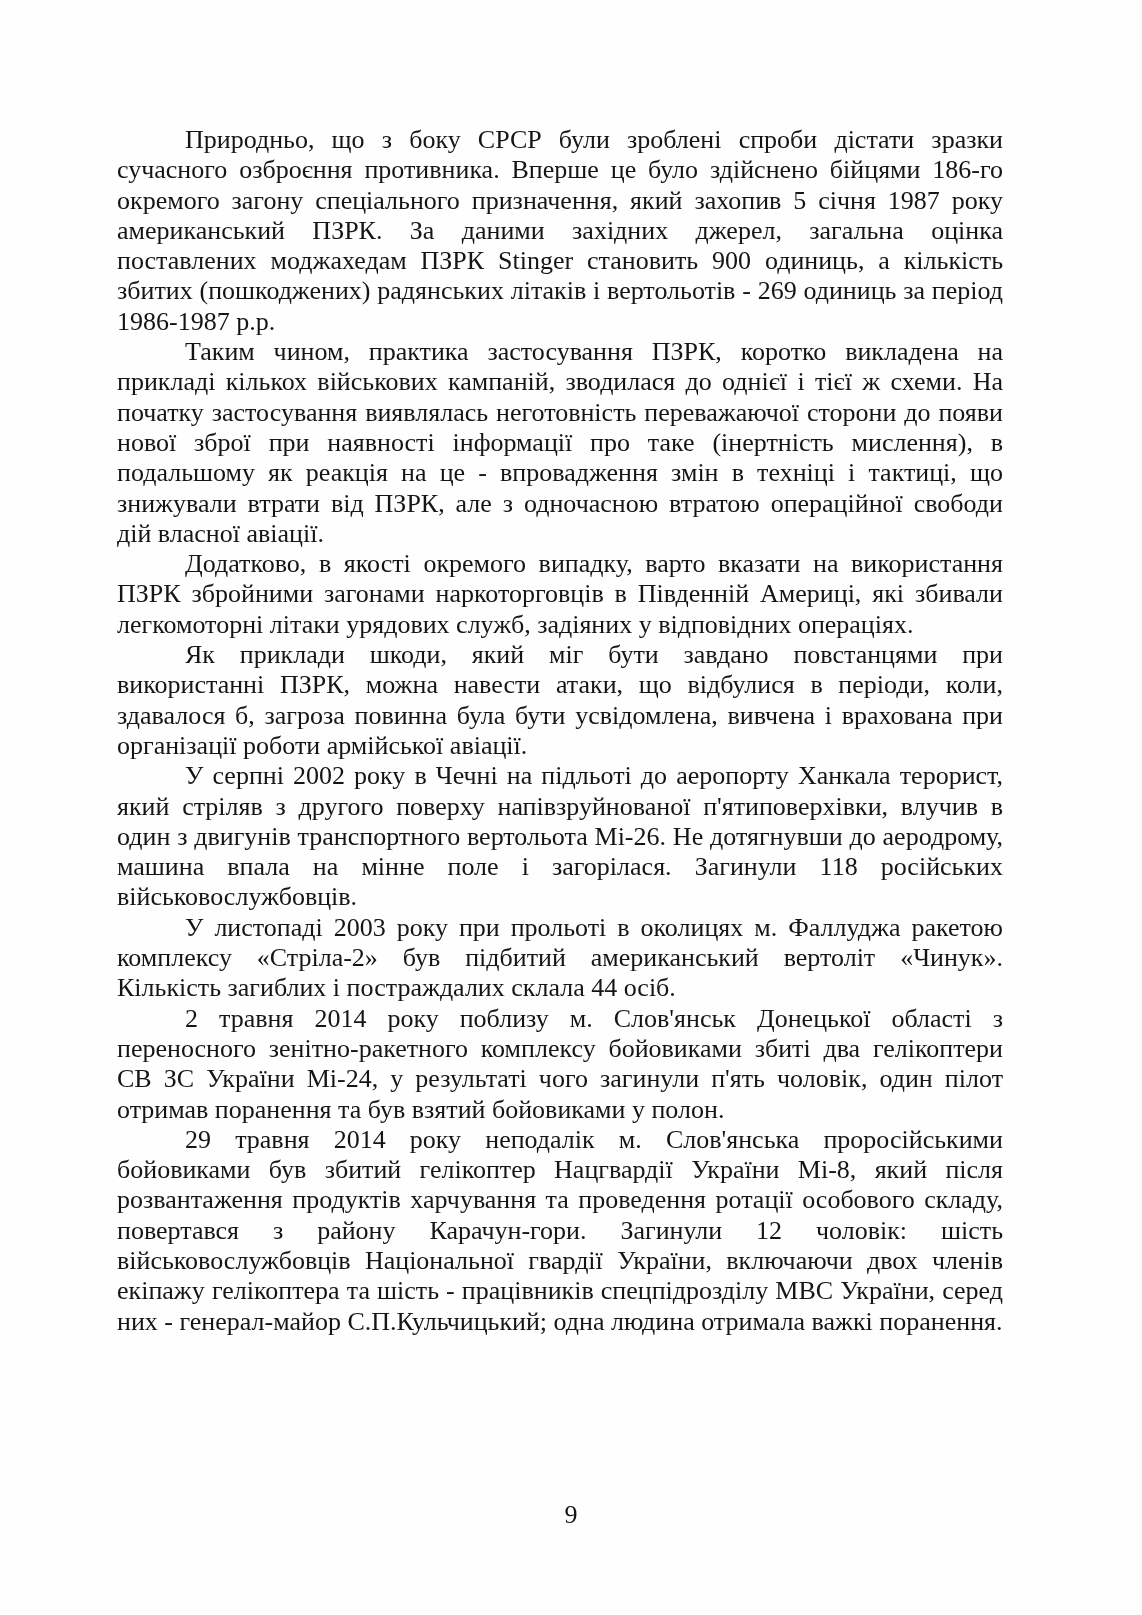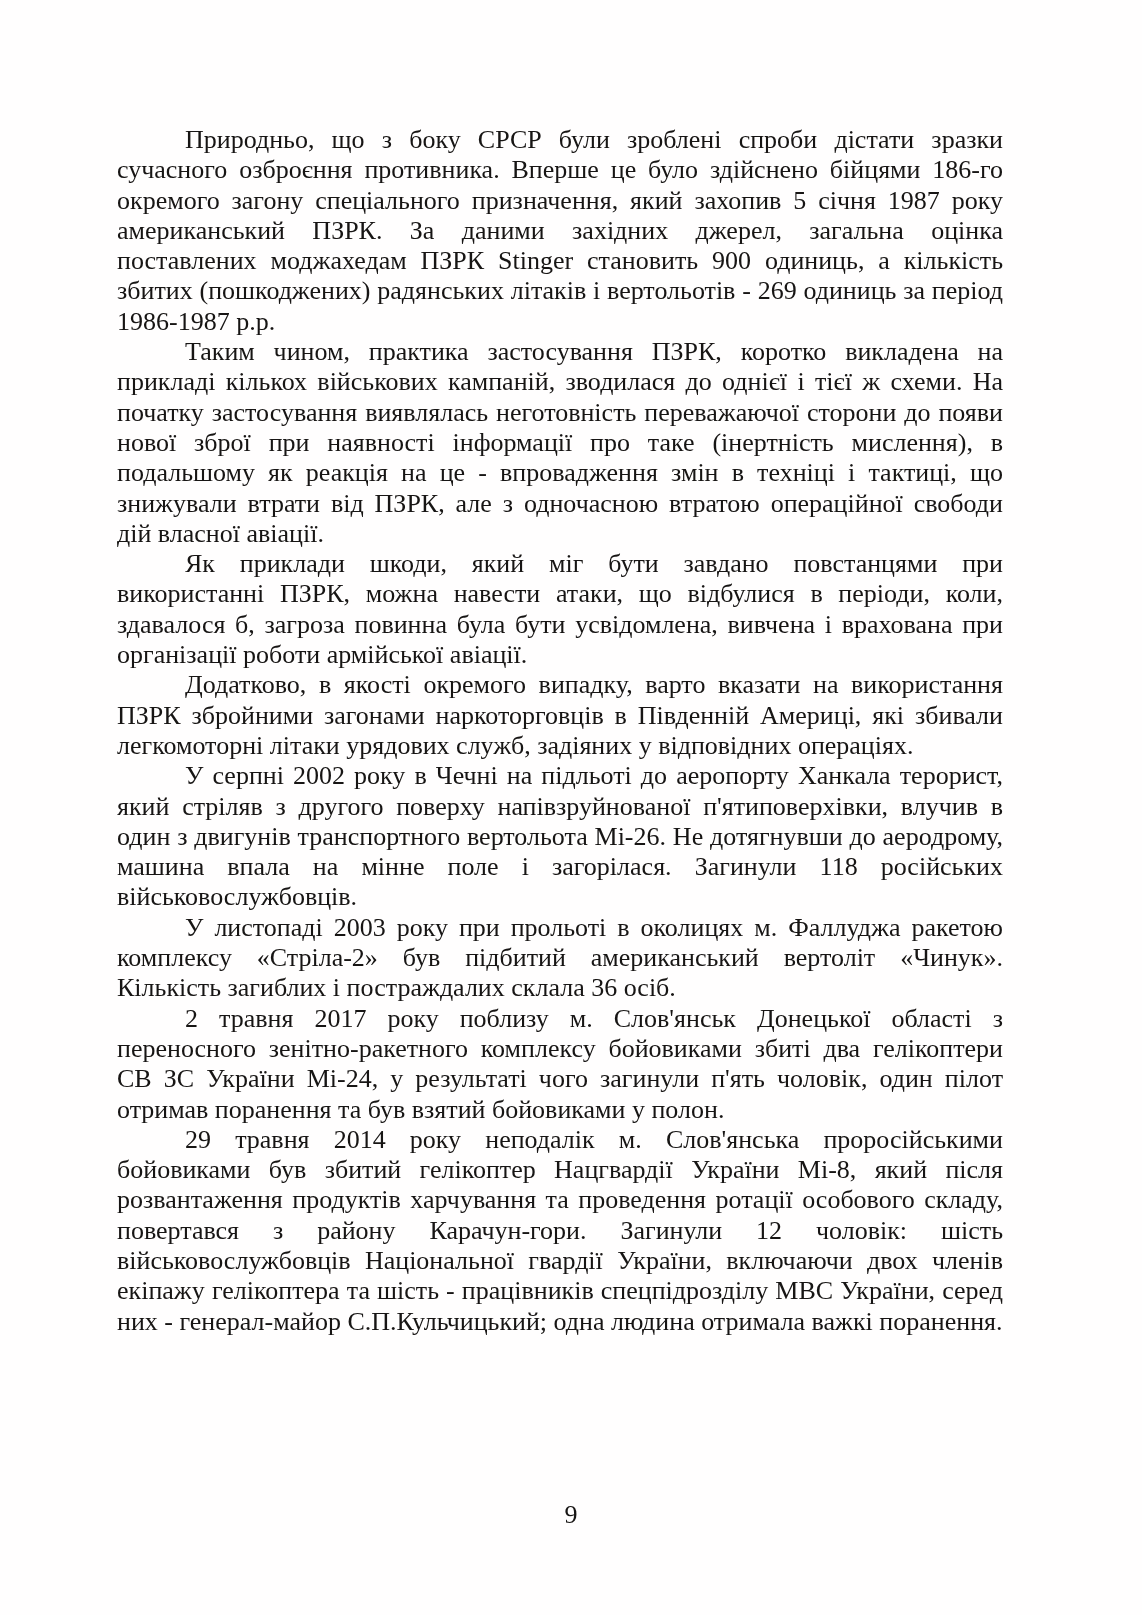--- a/index.html
+++ b/index.html
@@ -42,21 +42,21 @@
     color: #171514;
   }
 </style>
 </head>
 <body>
 
 <div class="page">
   <div class="text-block">
     <p>Природньо, що з боку СРСР були зроблені спроби дістати зразки сучасного озброєння противника. Вперше це було здійснено бійцями 186-го окремого загону спеціального призначення, який захопив 5 січня 1987 року американський ПЗРК. За даними західних джерел, загальна оцінка поставлених моджахедам ПЗРК Stinger становить 900 одиниць, а кількість збитих (пошкоджених) радянських літаків і вертольотів - 269 одиниць за період 1986-1987 р.р.</p>
     <p>Таким чином, практика застосування ПЗРК, коротко викладена на прикладі кількох військових кампаній, зводилася до однієї і тієї ж схеми. На початку застосування виявлялась неготовність переважаючої сторони до появи нової зброї при наявності інформації про таке (інертність мислення), в подальшому як реакція на це - впровадження змін в техніці і тактиці, що знижували втрати від ПЗРК, але з одночасною втратою операційної свободи дій власної авіації.</p>
+    <p>Додатково, в якості окремого випадку, варто вказати на використання ПЗРК збройними загонами наркоторговців в Південній Америці, які збивали легкомоторні літаки урядових служб, задіяних у відповідних операціях.</p>
     <p>Як приклади шкоди, який міг бути завдано повстанцями при використанні ПЗРК, можна навести атаки, що відбулися в періоди, коли, здавалося б, загроза повинна була бути усвідомлена, вивчена і врахована при організації роботи армійської авіації.</p>
-    <p>Додатково, в якості окремого випадку, варто вказати на використання ПЗРК збройними загонами наркоторговців в Південній Америці, які збивали легкомоторні літаки урядових служб, задіяних у відповідних операціях.</p>
     <p>У серпні 2002 року в Чечні на підльоті до аеропорту Ханкала терорист, який стріляв з другого поверху напівзруйнованої п'ятиповерхівки, влучив в один з двигунів транспортного вертольота Мі-26. Не дотягнувши до аеродрому, машина впала на мінне поле і загорілася. Загинули 118 російських військовослужбовців.</p>
-    <p>У листопаді 2003 року при прольоті в околицях м. Фаллуджа ракетою комплексу «Стріла-2» був підбитий американський вертоліт «Чинук». Кількість загиблих і постраждалих склала 36 осіб.</p>
-    <p>2 травня 2017 року поблизу м. Слов'янськ Донецької області з переносного зенітно-ракетного комплексу бойовиками збиті два гелікоптери СВ ЗС України Мі-24, у результаті чого загинули п'ять чоловік, один пілот отримав поранення та був взятий бойовиками у полон.</p>
+    <p>У листопаді 2003 року при прольоті в околицях м. Фаллуджа ракетою комплексу «Стріла-2» був підбитий американський вертоліт «Чинук». Кількість загиблих і постраждалих склала 44 осіб.</p>
+    <p>2 травня 2014 року поблизу м. Слов'янськ Донецької області з переносного зенітно-ракетного комплексу бойовиками збиті два гелікоптери СВ ЗС України Мі-24, у результаті чого загинули п'ять чоловік, один пілот отримав поранення та був взятий бойовиками у полон.</p>
     <p>29 травня 2014 року неподалік м. Слов'янська проросійськими бойовиками був збитий гелікоптер Нацгвардії України Мі-8, який після розвантаження продуктів харчування та проведення ротації особового складу, повертався з району Карачун-гори. Загинули 12 чоловік: шість військовослужбовців Національної гвардії України, включаючи двох членів екіпажу гелікоптера та шість - працівників спецпідрозділу МВС України, серед них - генерал-майор С.П.Кульчицький; одна людина отримала важкі поранення.</p>
   </div>
   <div class="page-footer">9</div>
 </div>
 
 </body></html>

